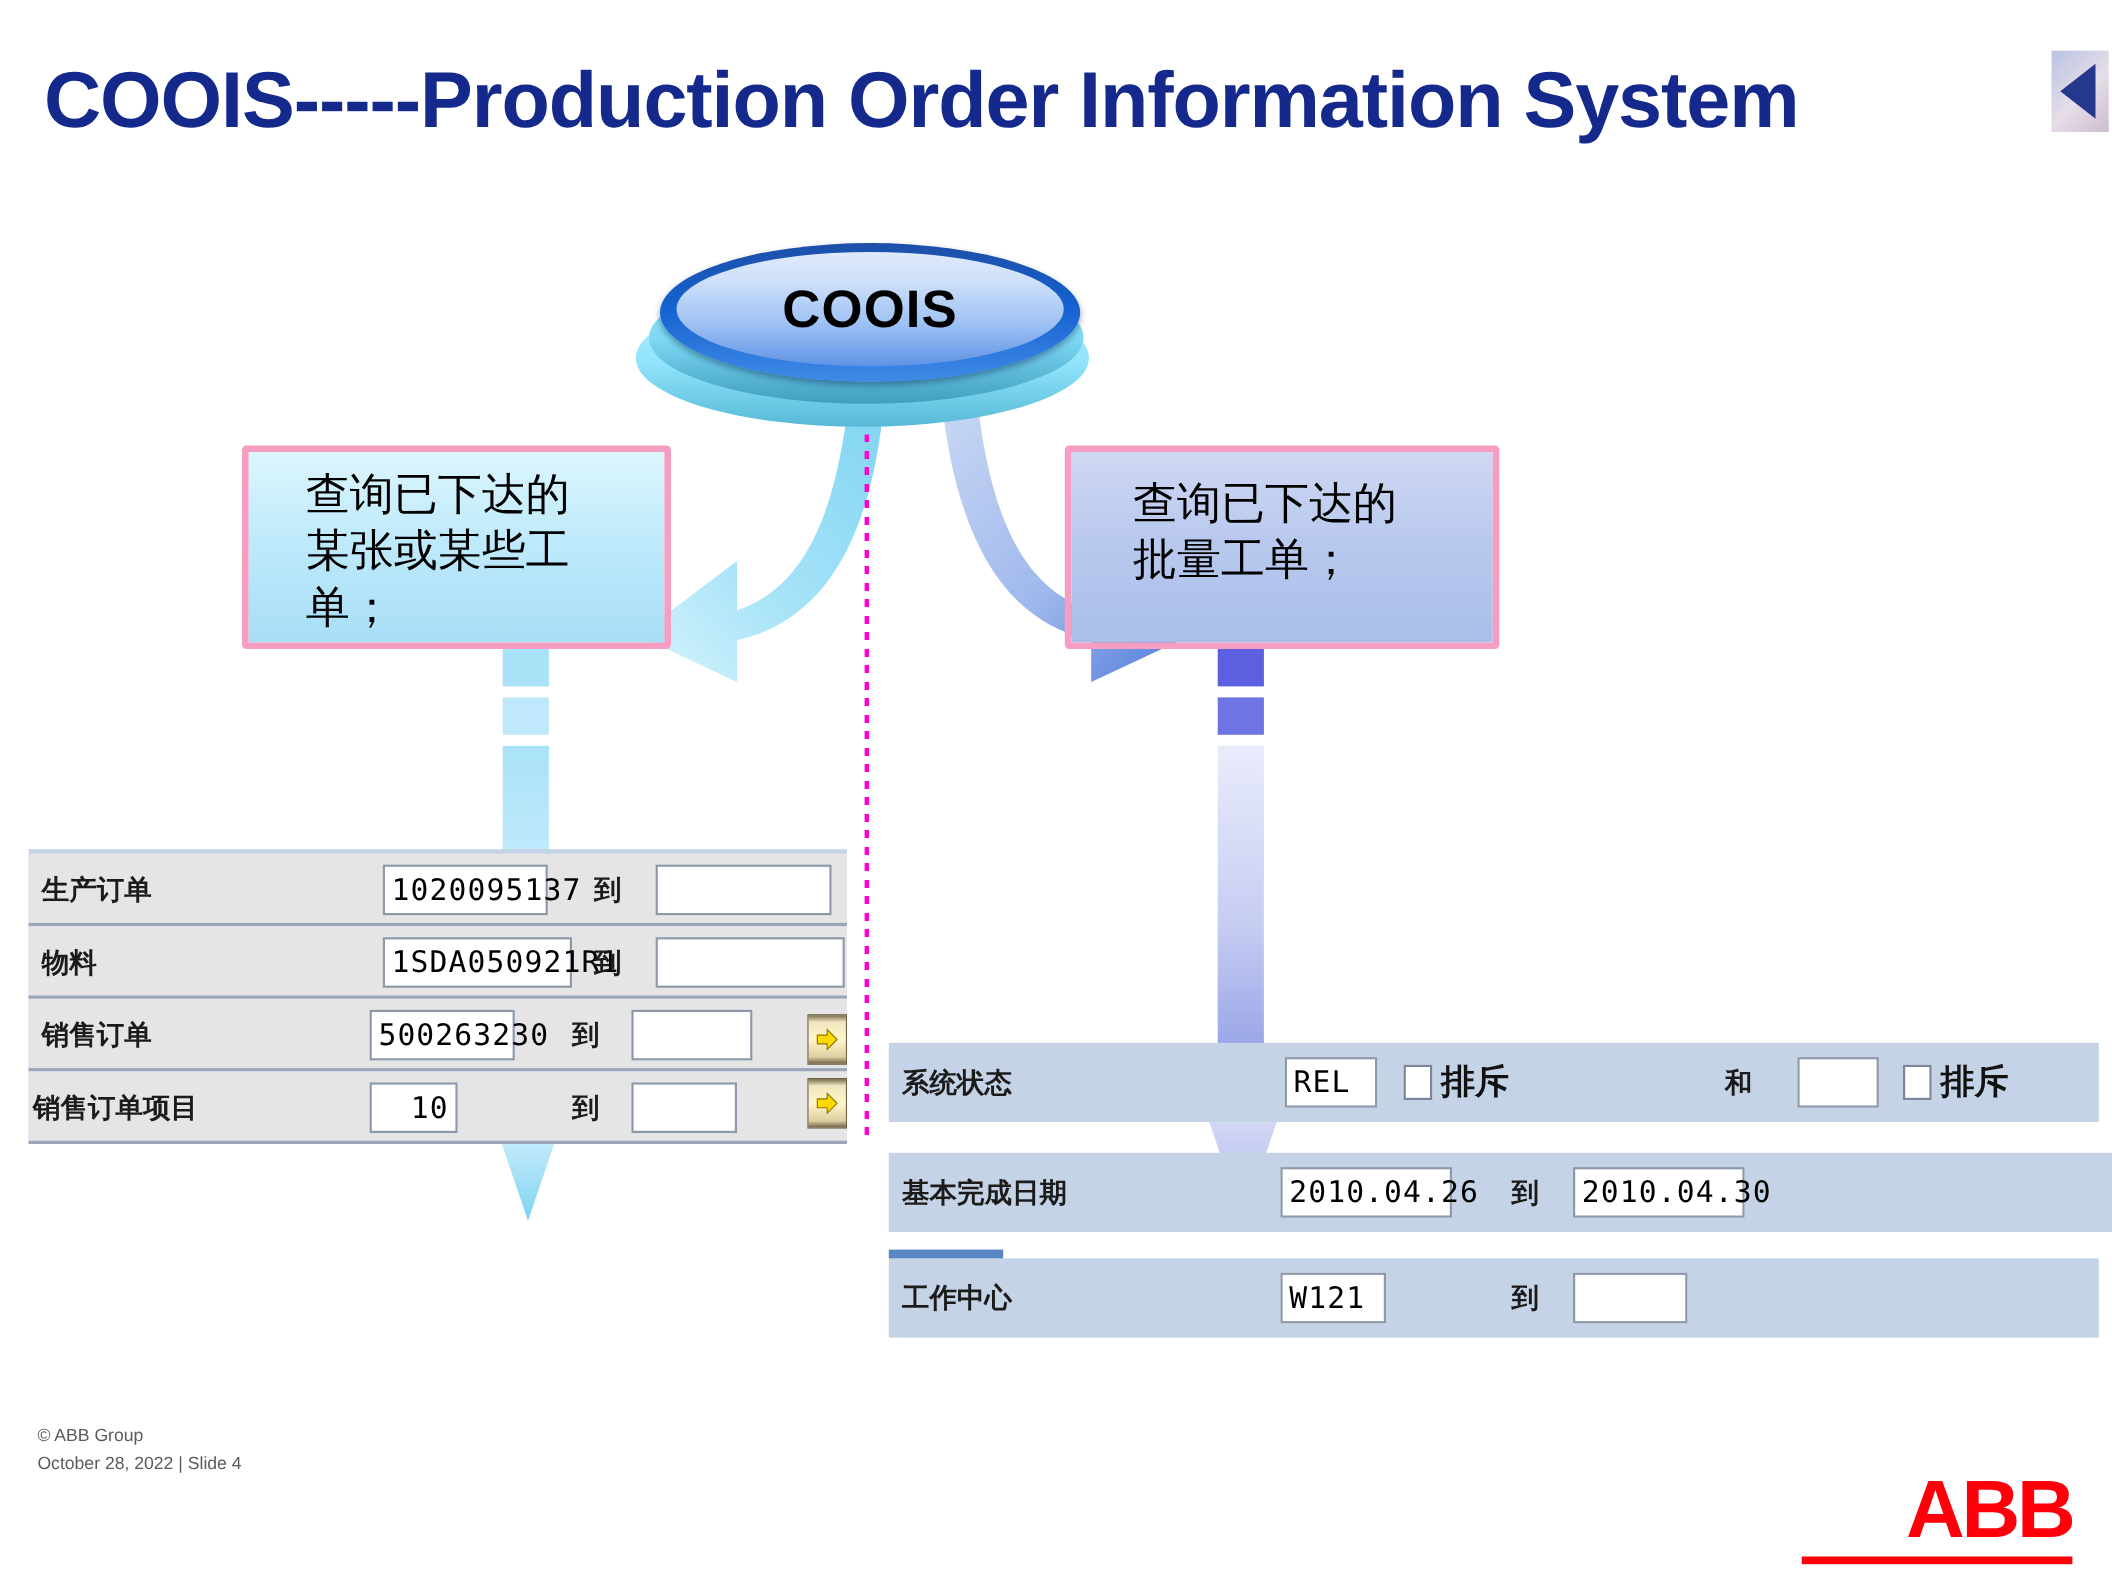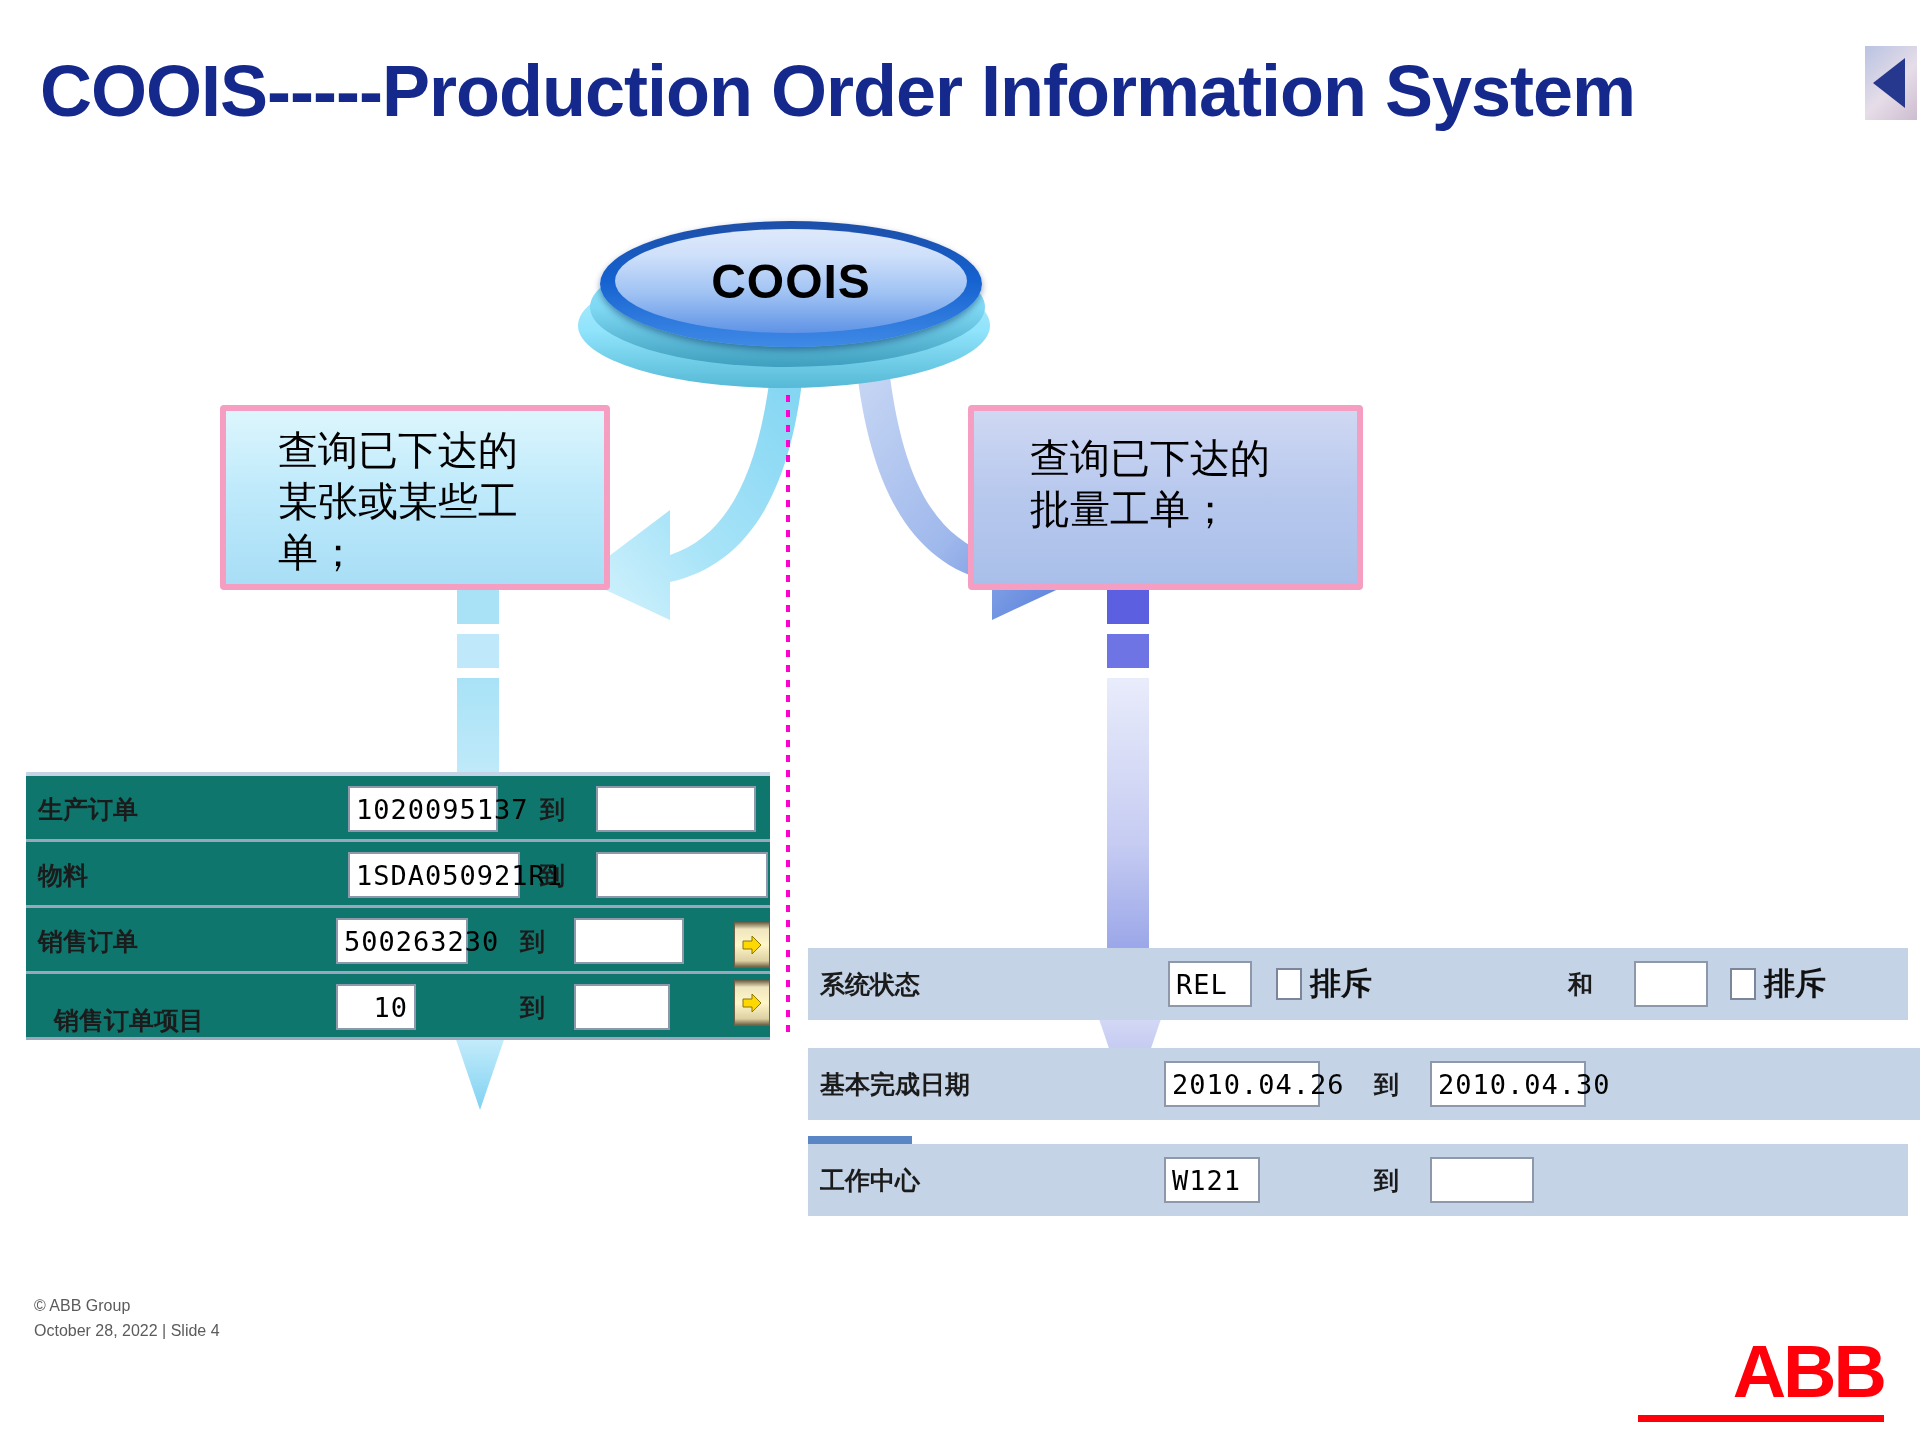--- a/index.html
+++ b/index.html
@@ -80,21 +80,21 @@
   
   #arrow-left-curve,#arrow-right-curve{position:absolute;}
   #arrow-left-curve{left:560px;top:350px;}
   #arrow-right-curve{left:830px;top:350px;}
 
   
   .downarrow{position:absolute;}
 
   
   .sapform{position:absolute;background:#c5d3e6;}
-  .saprow{position:relative;height:66px;background:#0f766e;}
+  .saprow{position:relative;height:66px;background:#e5e5e5;}
   .saprow .under{position:absolute;left:0;right:0;bottom:0;height:3px;background:#9aa7ba;}
   .lbl{
     position:absolute;top:50%;transform:translateY(-50%);
     font-family:"DejaVu Sans","Liberation Sans",sans-serif;
     font-size:25px;color:#1b1b1b;font-weight:600;white-space:nowrap;
   }
   .fld{
     position:absolute;top:50%;transform:translateY(-50%);
     background:#fff;border:2px solid #8d99ab;box-sizing:border-box;
     font-family:"DejaVu Sans Mono","Liberation Mono",monospace;
@@ -245,21 +245,21 @@
 
     <div class="saprow" style="top:4px;">
       <span class="lbl" style="left:12px;">销售订单</span>
       <span class="fld" style="left:310px;width:132px;">500263230</span>
       <span class="lbl" style="left:494px;">到</span>
       <span class="fld" style="left:548px;width:110px;"></span>
       <span class="under"></span>
     </div>
 
     <div class="saprow" style="top:4px;">
-      <span class="lbl" style="left:28px;margin-top:13px;">销售订单项目</span>
+      <span class="lbl" style="left:4px;">销售订单项目</span>
       <span class="fld r" style="left:310px;width:80px;">10</span>
       <span class="lbl" style="left:494px;">到</span>
       <span class="fld" style="left:548px;width:96px;"></span>
       <span class="under"></span>
     </div>
 
     <div class="ybtn" style="left:708px;top:150px;">
       <svg width="22" height="22" viewBox="0 0 22 22">
         <polygon points="2,7 11,7 11,2 20,11 11,20 11,15 2,15" fill="#ffd800" stroke="#8a7500" stroke-width="1"></polygon>
       </svg>

